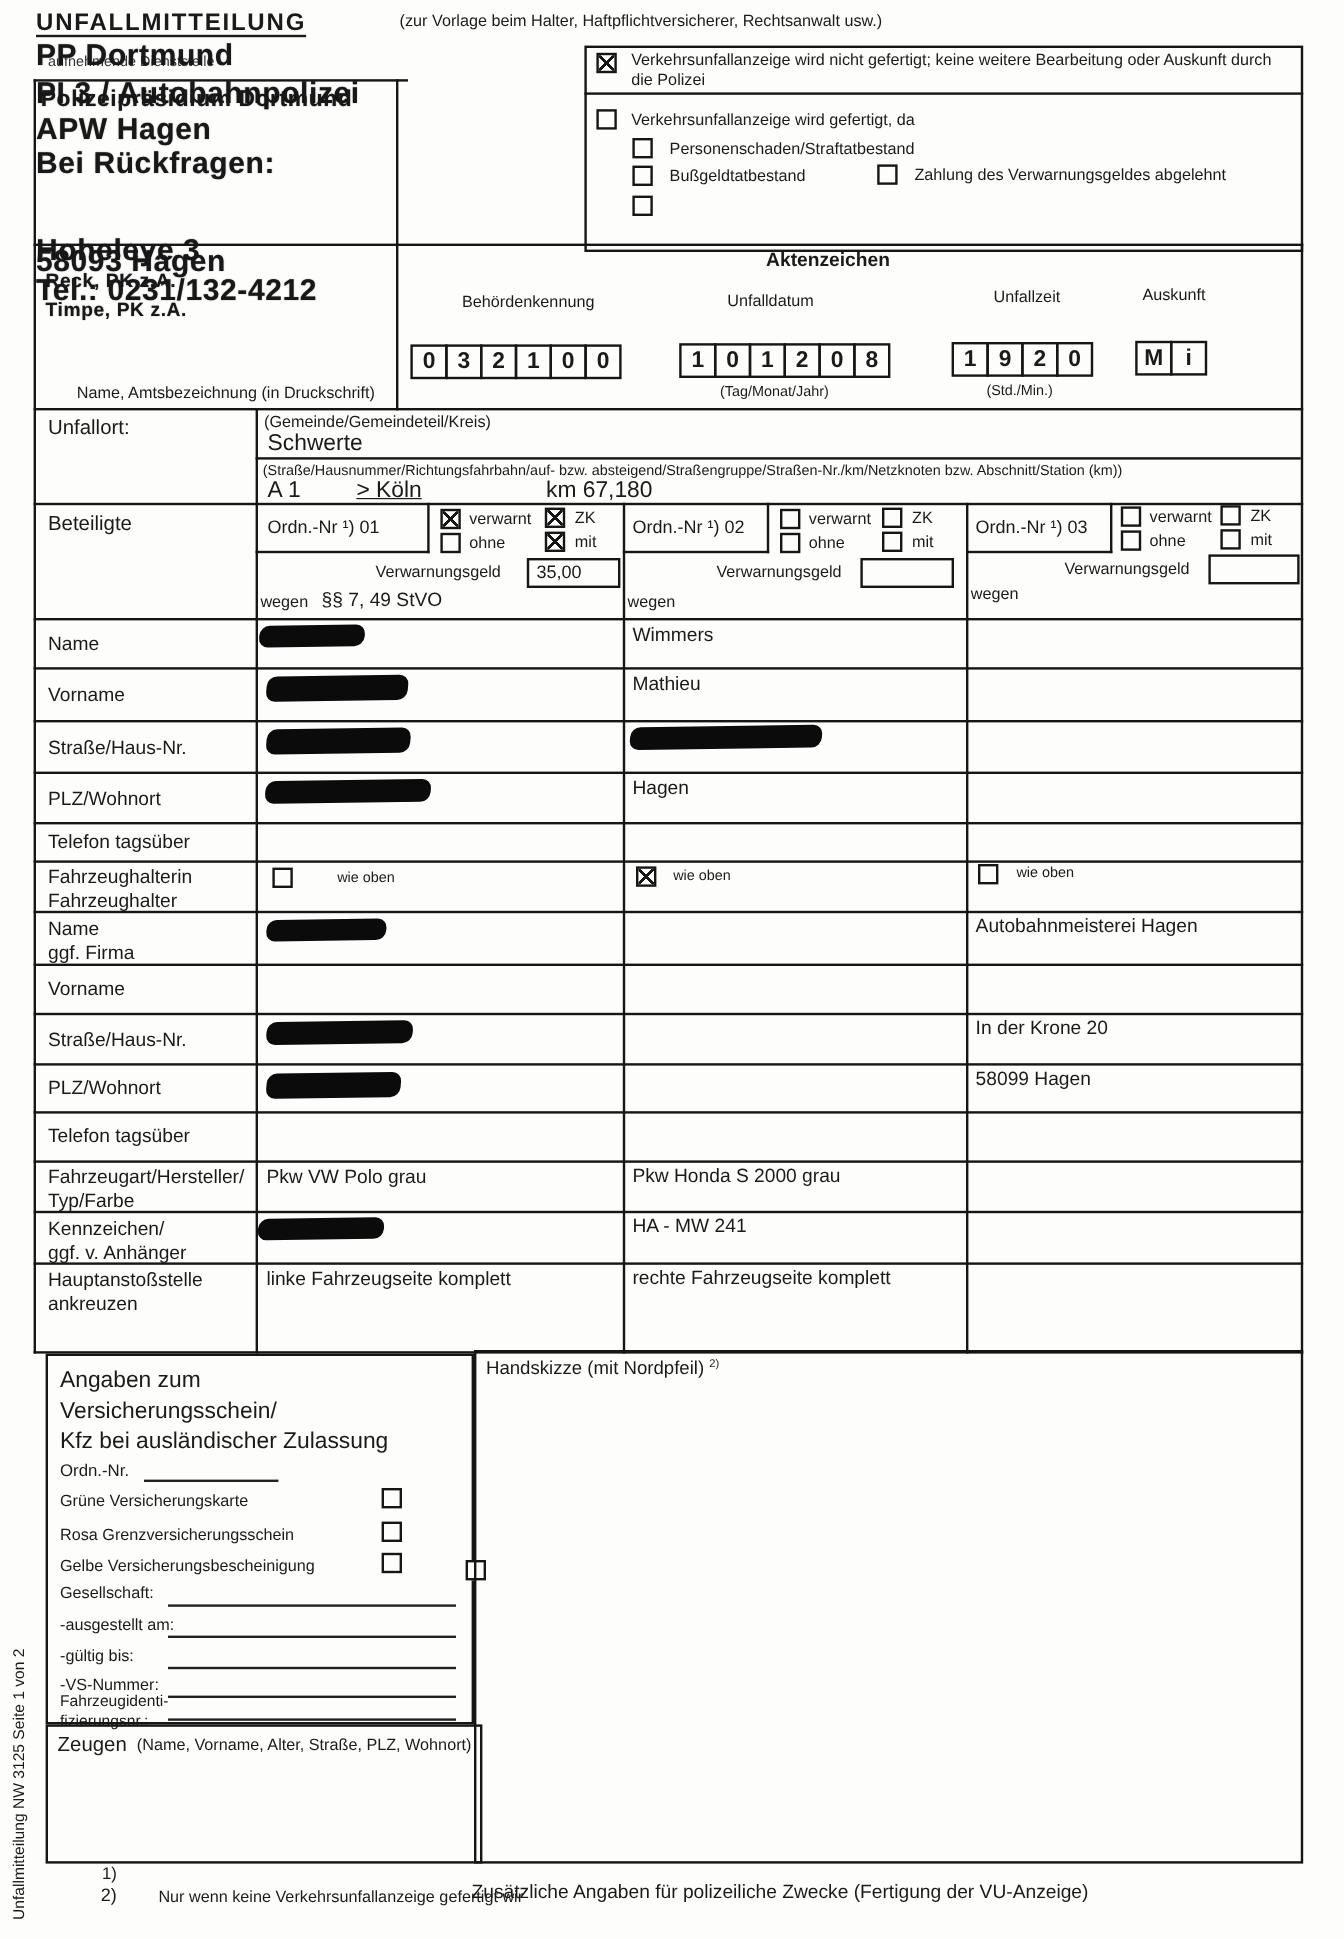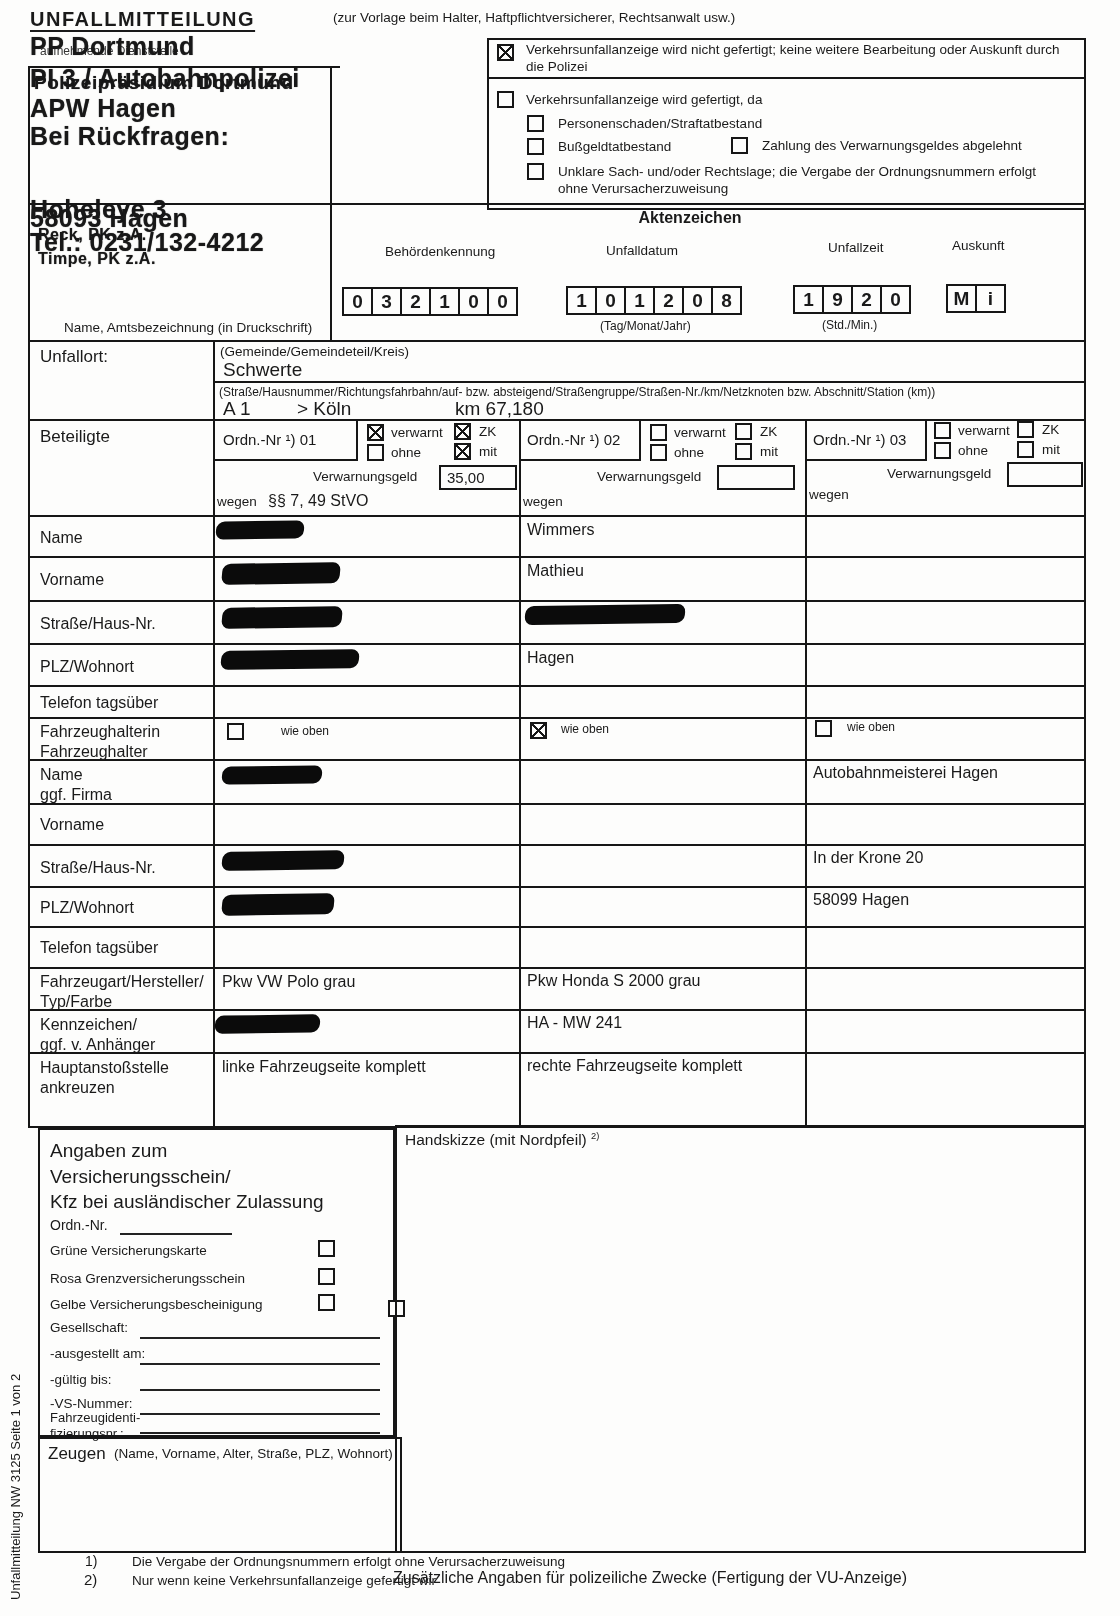--- a/index.html
+++ b/index.html
@@ -73,21 +73,20 @@
   <div class="abs lbl" style="left:526px;top:42px;width:545px;">Verkehrsunfallanzeige wird nicht gefertigt; keine weitere Bearbeitung oder Auskunft durch die Polizei</div>
   <span class="cb" style="left:497px;top:91px;"></span>
   <div class="abs lbl" style="left:526px;top:92px;">Verkehrsunfallanzeige wird gefertigt, da</div>
   <span class="cb" style="left:527px;top:115px;"></span>
   <div class="abs lbl" style="left:558px;top:116px;">Personenschaden/Straftatbestand</div>
   <span class="cb" style="left:527px;top:138px;"></span>
   <div class="abs lbl" style="left:558px;top:139px;">Bußgeldtatbestand</div>
   <span class="cb" style="left:731px;top:137px;"></span>
   <div class="abs lbl" style="left:762px;top:138px;">Zahlung des Verwarnungsgeldes abgelehnt</div>
   <span class="cb" style="left:527px;top:163px;"></span>
-  <div class="abs lbl" style="left:558px;top:164px;width:505px;">Unklare Sach- und/oder Rechtslage; die Vergabe der Ordnungsnummern erfolgt ohne Verursacherzuweisung</div>
 
   <div class="abs" style="left:340px;top:209px;width:700px;text-align:center;font-size:16px;font-weight:bold;">Aktenzeichen</div>
   <div class="abs lbl" style="left:385px;top:244px;">Behördenkennung</div>
   <div class="abs lbl" style="left:606px;top:243px;">Unfalldatum</div>
   <div class="abs lbl" style="left:828px;top:240px;">Unfallzeit</div>
   <div class="abs lbl" style="left:952px;top:238px;">Auskunft</div>
 
   <div class="digits" style="left:344px;top:287px;">
     <span class="digit">0</span>
     <span class="digit">3</span>
@@ -115,21 +114,21 @@
   <div class="digits" style="left:948px;top:284px;">
     <span class="digit">M</span>
     <span class="digit">i</span>
   </div>
 
   <div class="abs lbl-lg" style="left:40px;top:347px;">Unfallort:</div>
   <div class="abs lbl" style="left:220px;top:344px;">(Gemeinde/Gemeindeteil/Kreis)</div>
   <div class="abs val-lg" style="left:223px;top:359px;">Schwerte</div>
   <div class="abs lbl-sm" style="left:219px;top:385px;">(Straße/Hausnummer/Richtungsfahrbahn/auf- bzw. absteigend/Straßengruppe/Straßen-Nr./km/Netzknoten bzw. Abschnitt/Station (km))</div>
   <div class="abs val-lg" style="left:223px;top:398px;">A 1</div>
-  <div class="abs val-lg" style="left:297px;top:398px;">&gt; Köln</div>
+  <div class="abs val-lg" style="left:297px;top:398px;text-decoration:underline;">&gt; Köln</div>
   <div class="abs val-lg" style="left:455px;top:398px;">km 67,180</div>
 
   <div class="abs lbl-lg" style="left:40px;top:427px;">Beteiligte</div>
 
   <div class="abs" style="left:213px;top:419px;width:306px;height:97px;">
     <div style="position:absolute;left:0;top:0;width:145px;height:42px;border-right:2px solid #161616;border-bottom:2px solid #161616;box-sizing:border-box;display:flex;align-items:center;padding-left:10px;font-size:15px;">Ordn.-Nr ¹) 01</div>
     <span class="cb checked" style="left:154px;top:5px;"></span>
     <span class="abs lbl" style="left:178px;top:6px;">verwarnt</span>
     <span class="cb checked" style="left:241px;top:4px;"></span>
     <span class="abs lbl" style="left:266px;top:5px;">ZK</span>
@@ -276,20 +275,19 @@
   <div class="abs lbl-lg" style="left:48px;top:1444px;">Zeugen</div>
   <div class="abs lbl" style="left:114px;top:1446px;">(Name, Vorname, Alter, Straße, PLZ, Wohnort)</div>
 
   <div class="box" style="left:395px;top:1125px;width:691px;height:428px;"></div>
   <div class="abs" style="left:405px;top:1131px;font-size:15.5px;">
     <span>Handskizze (mit Nordpfeil)</span>
     <sup>2)</sup>
   </div>
 
   <div class="abs" style="left:85px;top:1553px;font-size:14px;">1)</div>
-  <div class="abs lbl" style="left:132px;top:1554px;">Die Vergabe der Ordnungsnummern erfolgt ohne Verursacherzuweisung</div>
   <div class="abs" style="left:84px;top:1571px;font-size:15px;">2)</div>
   <div class="abs lbl" style="left:132px;top:1573px;">Nur wenn keine Verkehrsunfallanzeige gefertigt wir</div>
   <div class="abs" style="left:393px;top:1569px;font-size:16px;">Zusätzliche Angaben für polizeiliche Zwecke (Fertigung der VU-Anzeige)</div>
 
   <div class="abs" style="left:8px;top:1600px;font-size:13px;transform:rotate(-90deg);transform-origin:top left;white-space:nowrap;">Unfallmitteilung NW 3125 Seite 1 von 2</div>
 
 </div>
 
 </body></html>

